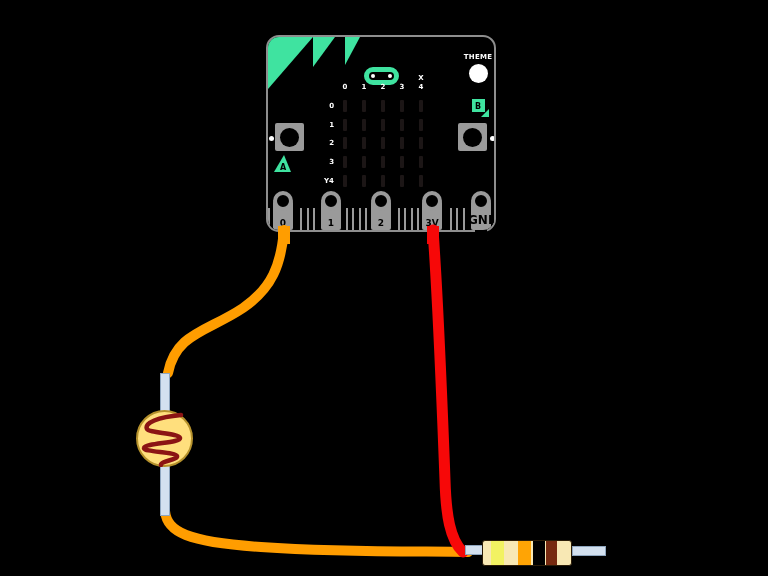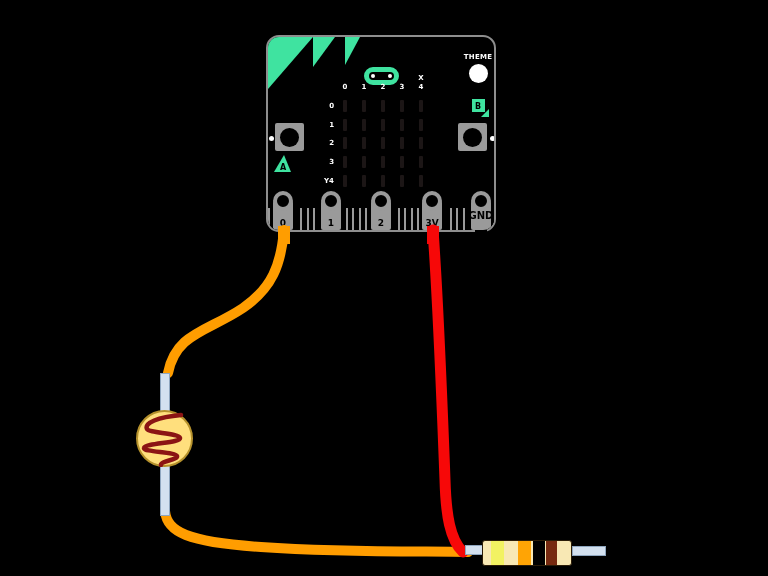--- a/index.html
+++ b/index.html
@@ -31,21 +31,21 @@
   .flag-a{left:6px;top:118px;} .flag-b{left:204px;top:62px;}
   .flag-letter{font:bold 8px "DejaVu Sans",sans-serif;fill:#000;}
 
   .strip{left:0;top:171px;width:226px;height:22px;
          background:repeating-linear-gradient(90deg,var(--grey) 0 2px,#000 2px 6.5px);}
   .pad{top:154px;width:26px;height:39px;background:#000;}
   .pad-stem{left:3px;top:10px;width:20px;height:29px;background:var(--grey);border-radius:2px;}
   .pad-circle{left:3px;top:0;width:20px;height:20px;border-radius:50%;background:#000;
               border:4.5px solid var(--grey);}
   .pad-label{left:0;right:0;bottom:2px;text-align:center;font-size:9px;font-weight:bold;color:#000;}
-  .pad-label.small{font-size:10px;bottom:9px;}
+  .pad-label.small{font-size:12px;bottom:3px;}
 
   
   .wires{left:0;top:0;}
 
   
   .bulb-lead{left:131px;top:373px;width:10px;height:143px;background:var(--lead);
              border:1px solid var(--lead-outline);}
   .bulb-globe{left:107px;top:410px;width:57px;height:57px;border-radius:50%;
               background:var(--bulb-body);border:2px solid var(--bulb-outline);}
   .filament{left:107px;top:410px;}

